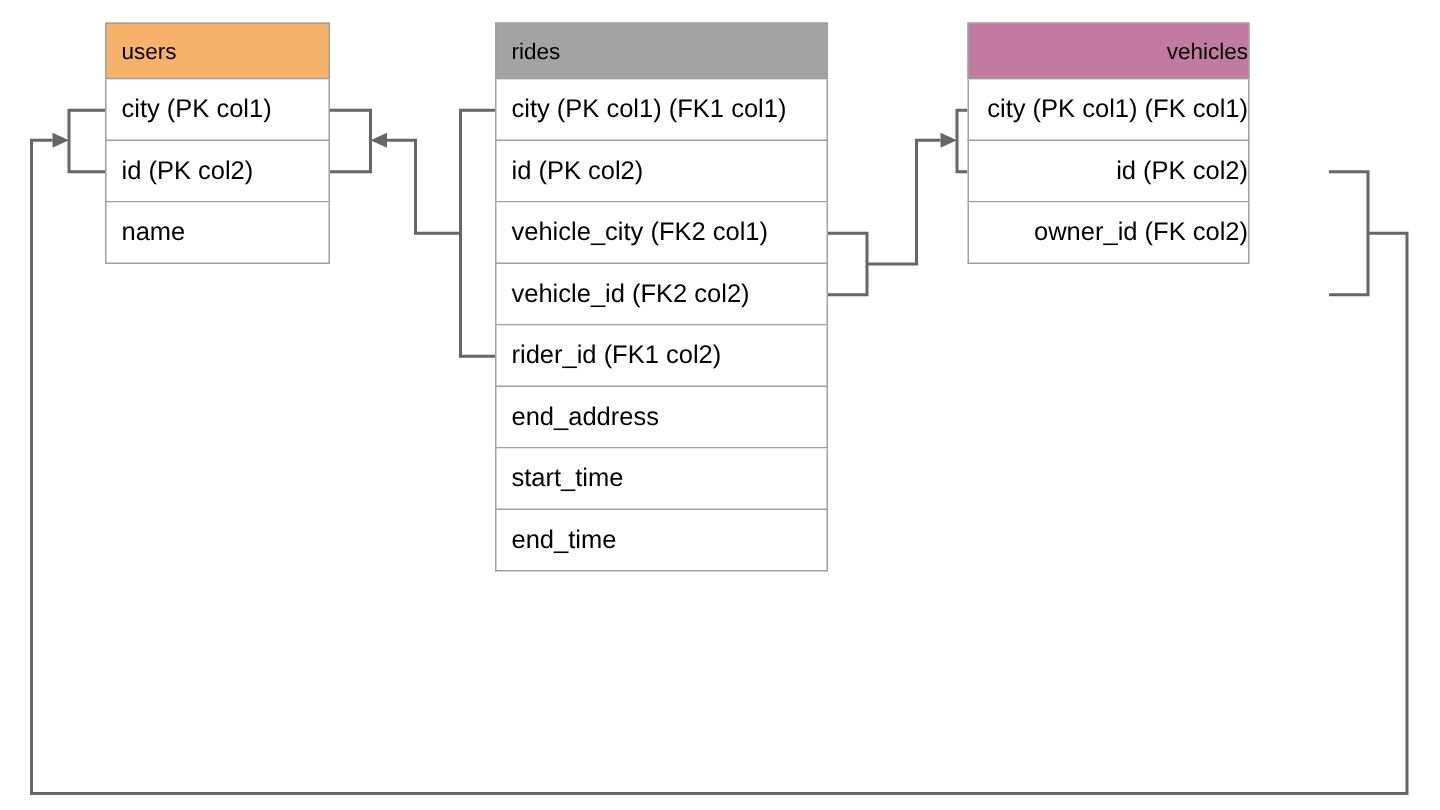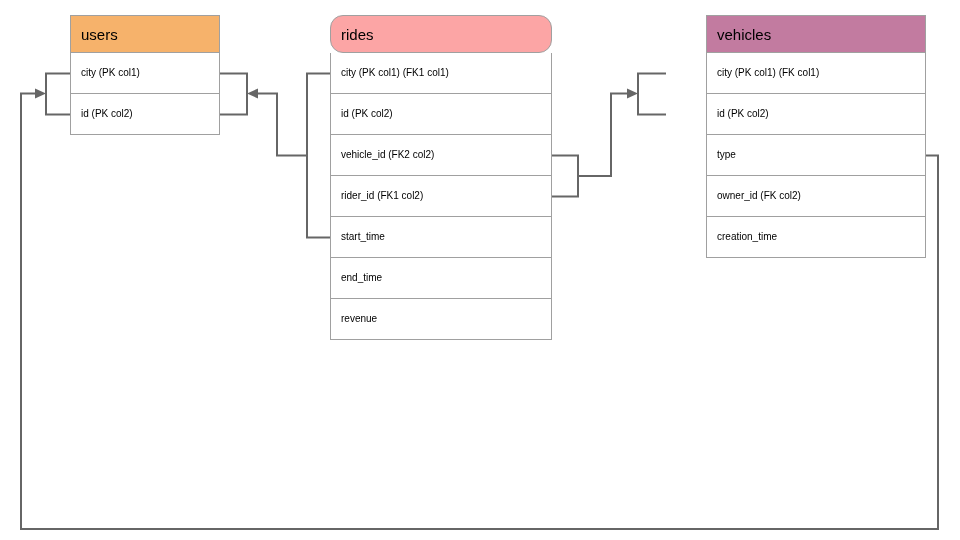--- a/index.html
+++ b/index.html
@@ -40,21 +40,21 @@
   }
   .tbl-row {
     height: 41px;
     line-height: 40px;
     padding-left: 10px;
     box-sizing: border-box;
     border-left: 1px solid #a0a0a0;
     border-right: 1px solid #a0a0a0;
     border-bottom: 1px solid #a0a0a0;
     background: #ffffff;
-    font-size: 10px;
+    font-size: 17px;
     color: #000000;
     white-space: nowrap;
     overflow: hidden;
   }
 </style>
 </head>
 <body>
 
 <div id="canvas">
   <svg id="edge-layer" width="960" height="540" viewBox="0 0 960 540" xmlns="http://www.w3.org/2000/svg">
@@ -75,33 +75,33 @@
         <polyline points="70,73.5 46,73.5 46,114.5 70,114.5" fill="none" stroke="#666666" stroke-width="2"></polyline>
         <polyline points="912,155.5 938,155.5 938,529 21,529 21,93.5 35,93.5" fill="none" stroke="#666666" stroke-width="2"></polyline>
         <polygon points="46,93.5 35,88.5 35,98.5" fill="#666666"></polygon>
       </g>
     </svg>
   <div id="tables">
       <div class="tbl" style="left: 70px; top: 15px; width: 150px;">
         <div class="tbl-header" style="background: rgb(246, 178, 107);">users</div>
         <div class="tbl-row">city (PK col1)</div>
         <div class="tbl-row">id (PK col2)</div>
+        <div class="tbl-row">name</div>
       </div>
       <div class="tbl" style="left: 330px; top: 15px; width: 222px;">
-        <div class="tbl-header" style="background: #fca5a5; border-radius: 13px;">rides</div>
+        <div class="tbl-header" style="background: #a3a3a3;">rides</div>
         <div class="tbl-row">city (PK col1) (FK1 col1)</div>
         <div class="tbl-row">id (PK col2)</div>
+        <div class="tbl-row">vehicle_city (FK2 col1)</div>
         <div class="tbl-row">vehicle_id (FK2 col2)</div>
         <div class="tbl-row">rider_id (FK1 col2)</div>
+        <div class="tbl-row">end_address</div>
         <div class="tbl-row">start_time</div>
         <div class="tbl-row">end_time</div>
-        <div class="tbl-row">revenue</div>
       </div>
-      <div class="tbl" style="left: 706px; top: 15px; width: 220px;">
+      <div class="tbl" style="left: 645px; top: 15px; width: 188px; text-align: right;">
         <div class="tbl-header" style="background: rgb(194, 123, 160);">vehicles</div>
         <div class="tbl-row">city (PK col1) (FK col1)</div>
         <div class="tbl-row">id (PK col2)</div>
-        <div class="tbl-row">type</div>
         <div class="tbl-row">owner_id (FK col2)</div>
-        <div class="tbl-row">creation_time</div>
       </div>
     </div>
 </div>
 
 </body></html>

